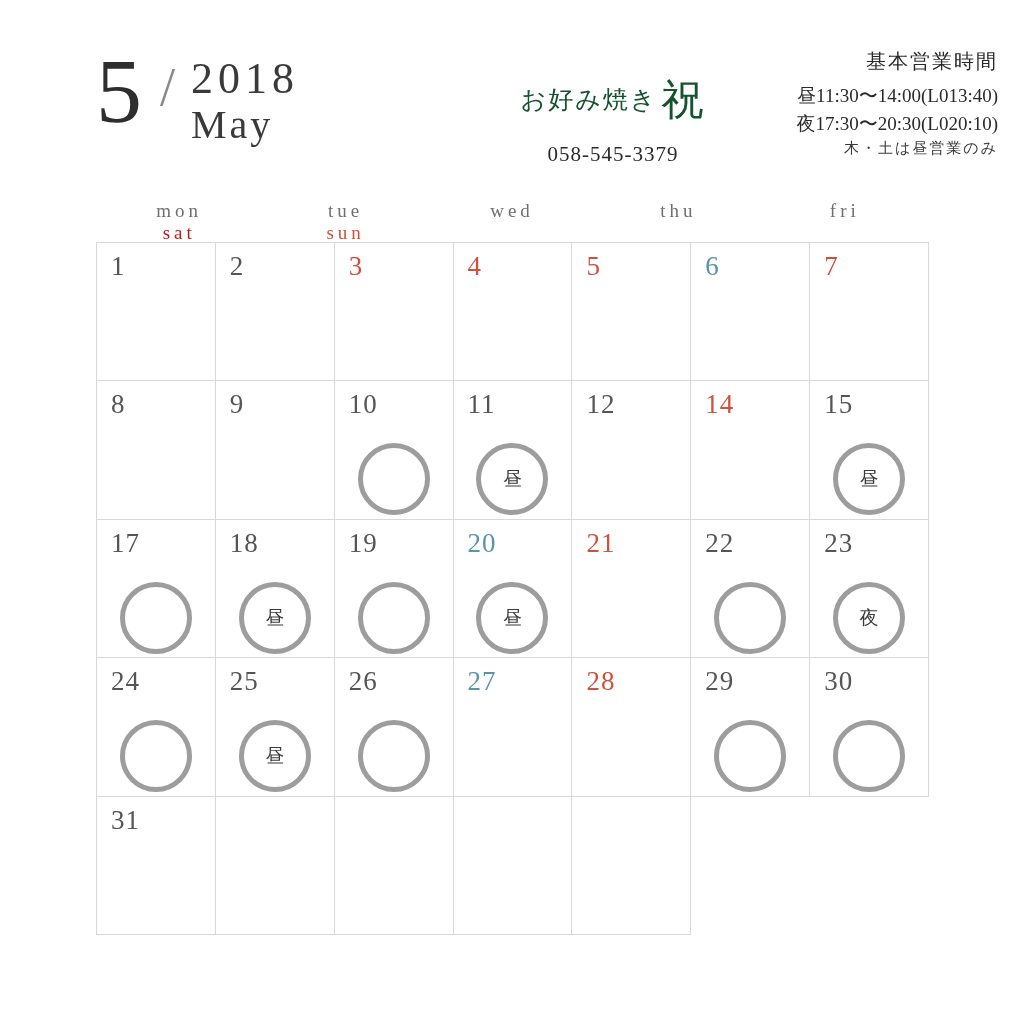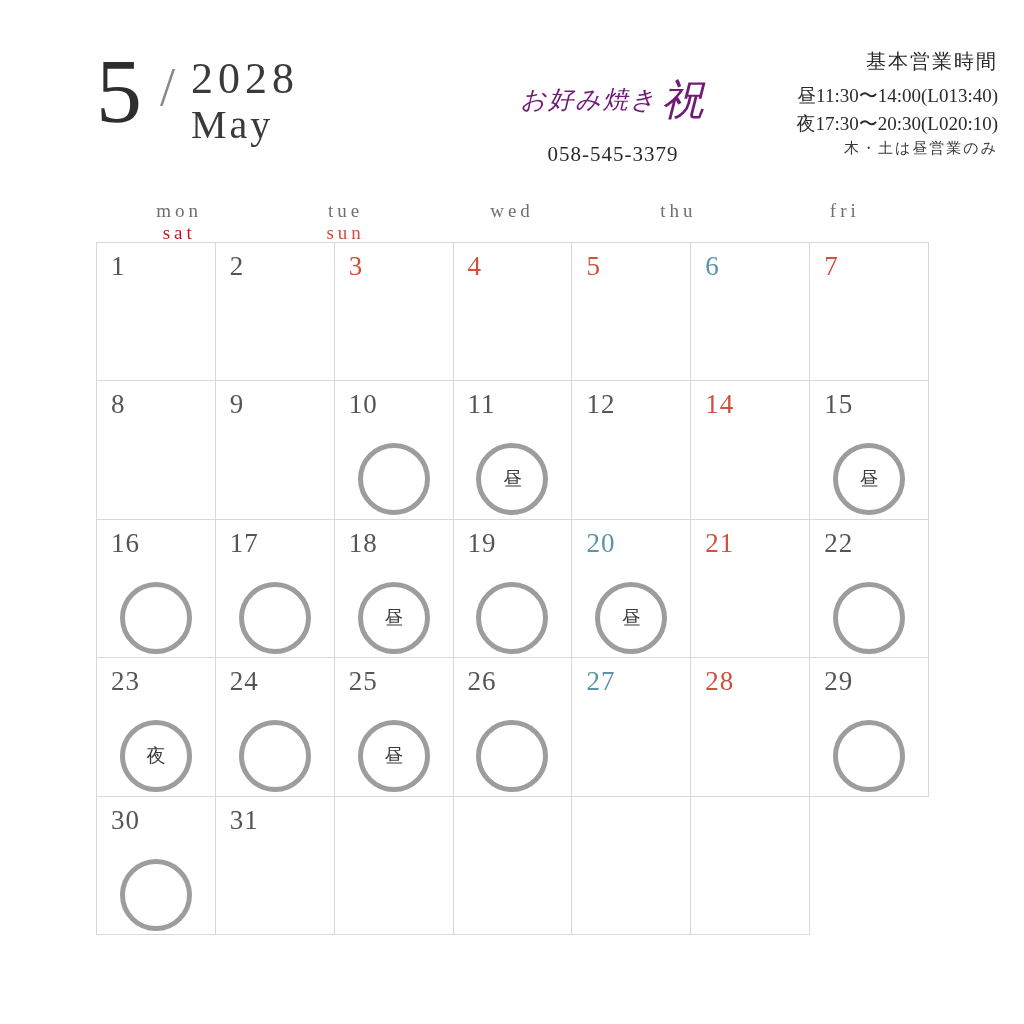--- a/index.html
+++ b/index.html
@@ -67,23 +67,22 @@
   .shop-block {
     position: absolute;
     left: 488px;
     top: 72px;
     width: 250px;
     text-align: center;
   }
   .shop-name {
     font-size: 25px;
     letter-spacing: 2px;
-    color: #701a75;
+    color: #14532d;
     white-space: nowrap;
-    font-style: italic;
   }
   .shop-name .kanji-big {
     font-size: 42px;
     vertical-align: -6px;
     margin-left: 4px;
   }
   .shop-phone {
     font-size: 21px;
     letter-spacing: 1px;
     color: #2a2a2a;
@@ -188,21 +187,21 @@
 </style>
 </head>
 <body>
 
 <div class="header">
 
   <div class="month-block">
     <div class="month-num">5</div>
     <div class="slash">/</div>
     <div class="year-wrap">
-      <div class="year">2028</div>
+      <div class="year">2018</div>
       <div class="month-name">May</div>
     </div>
   </div>
 
   <div class="shop-block">
     <div class="shop-name">
       <span>お好み焼き</span><span class="kanji-big">祝</span>
     </div>
     <div class="shop-phone">058-545-3379</div>
   </div>
@@ -270,24 +269,20 @@
     <div class="cell">
       <div class="daynum sun">14</div>
     </div>
     <div class="cell">
       <div class="daynum">15</div>
       <div class="mark">
         <span class="mark-label">昼</span>
       </div>
     </div>
     <div class="cell">
-      <div class="daynum">16</div>
-      <div class="mark"></div>
-    </div>
-    <div class="cell">
       <div class="daynum">17</div>
       <div class="mark"></div>
     </div>
     <div class="cell">
       <div class="daynum">18</div>
       <div class="mark">
         <span class="mark-label">昼</span>
       </div>
     </div>
     <div class="cell">

